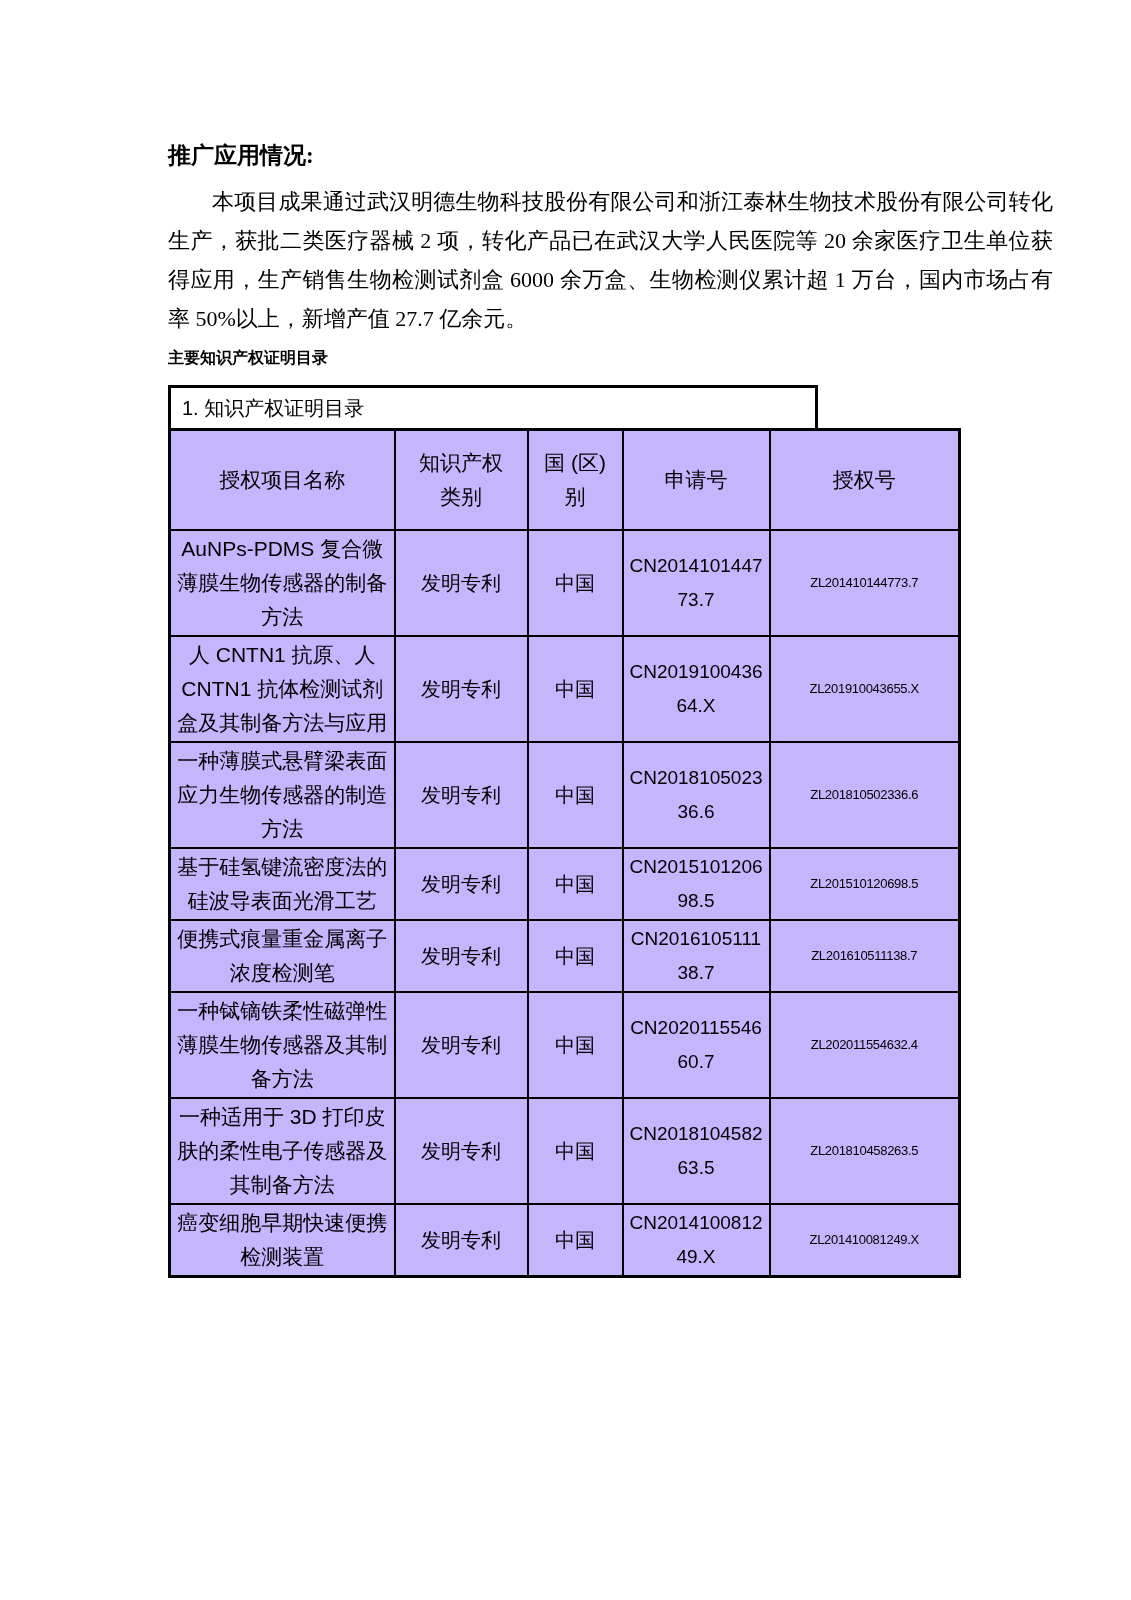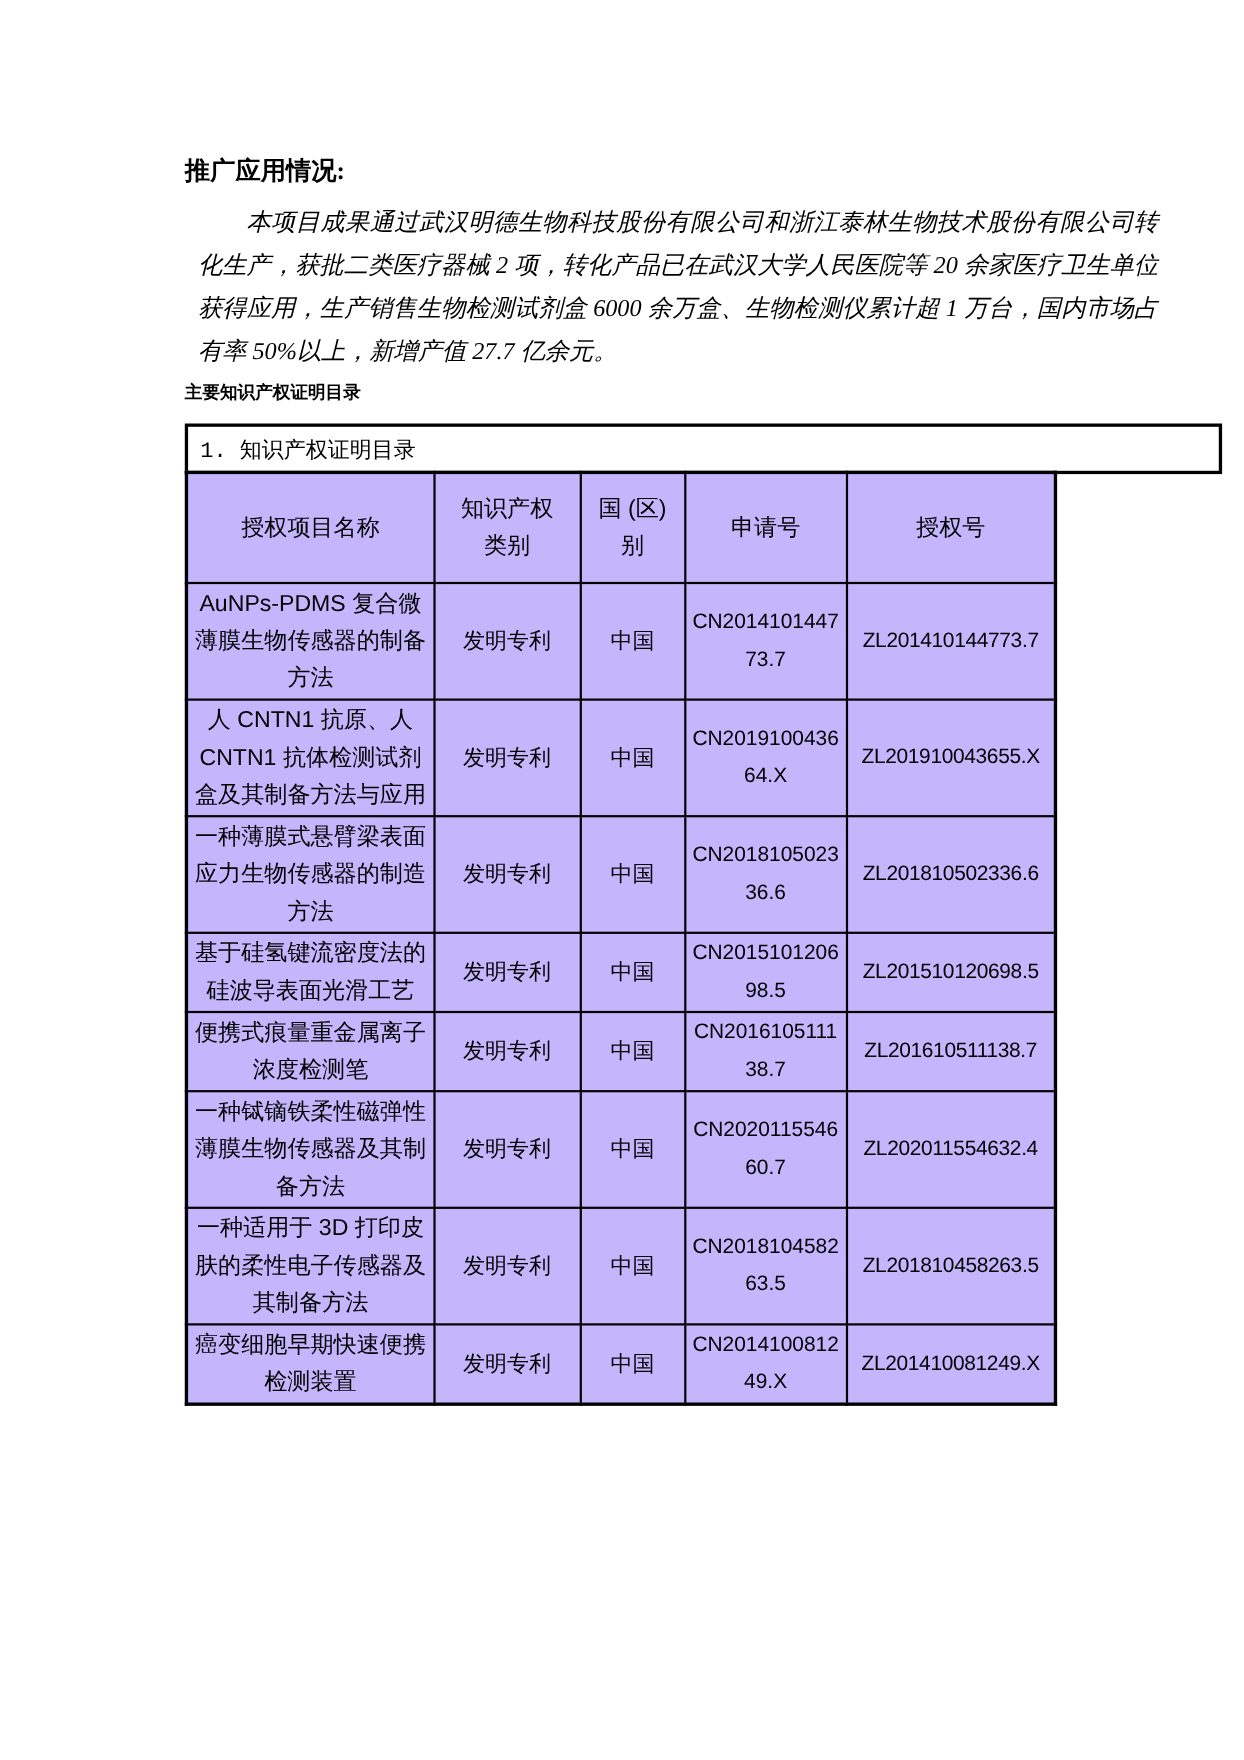--- a/index.html
+++ b/index.html
@@ -24,39 +24,38 @@
     font-size: 23px;
     line-height: 32px;
     font-weight: bold;
     margin: 0 0 10px 0;
   }
   .body-para {
     font-size: 22px;
     line-height: 39px;
     text-align: justify;
     text-indent: 2em;
-    margin: 0 0 4px 12px;
-    font-style: italic;
+    margin: 0 0 4px 0;
   }
   .sec-heading2 {
     font-size: 16px;
     line-height: 32px;
     font-weight: bold;
     margin: 0 0 11px 0;
   }
   .title-box {
     box-sizing: border-box;
-    width: 943px;
+    width: 650px;
     height: 46px;
     border: 3px solid #000000;
     display: flex;
     align-items: center;
     padding-left: 11px;
     font-size: 20px;
-    font-family: Liberation Mono, monospace;
+    font-family: Liberation Sans, sans-serif;
     background: #ffffff;
   }
   table.ip-table {
     border-collapse: collapse;
     table-layout: fixed;
     width: 790px;
     margin-top: -3px;
     font-family: "Liberation Sans", "DejaVu Sans", sans-serif;
     background: #c4b5fd;
   }
@@ -88,21 +87,21 @@
   }
   td.cell-type, td.cell-country {
     font-size: 20px;
     line-height: 34px;
   }
   td.cell-appno {
     font-size: 19px;
     line-height: 34px;
   }
   td.cell-grant {
-    font-size: 19px;
+    font-size: 13px;
     line-height: 34px;
     letter-spacing: -0.3px;
   }
 </style>
 </head>
 <body>
 
 <div class="page">
 
   <div class="sec-heading">推广应用情况:</div>

